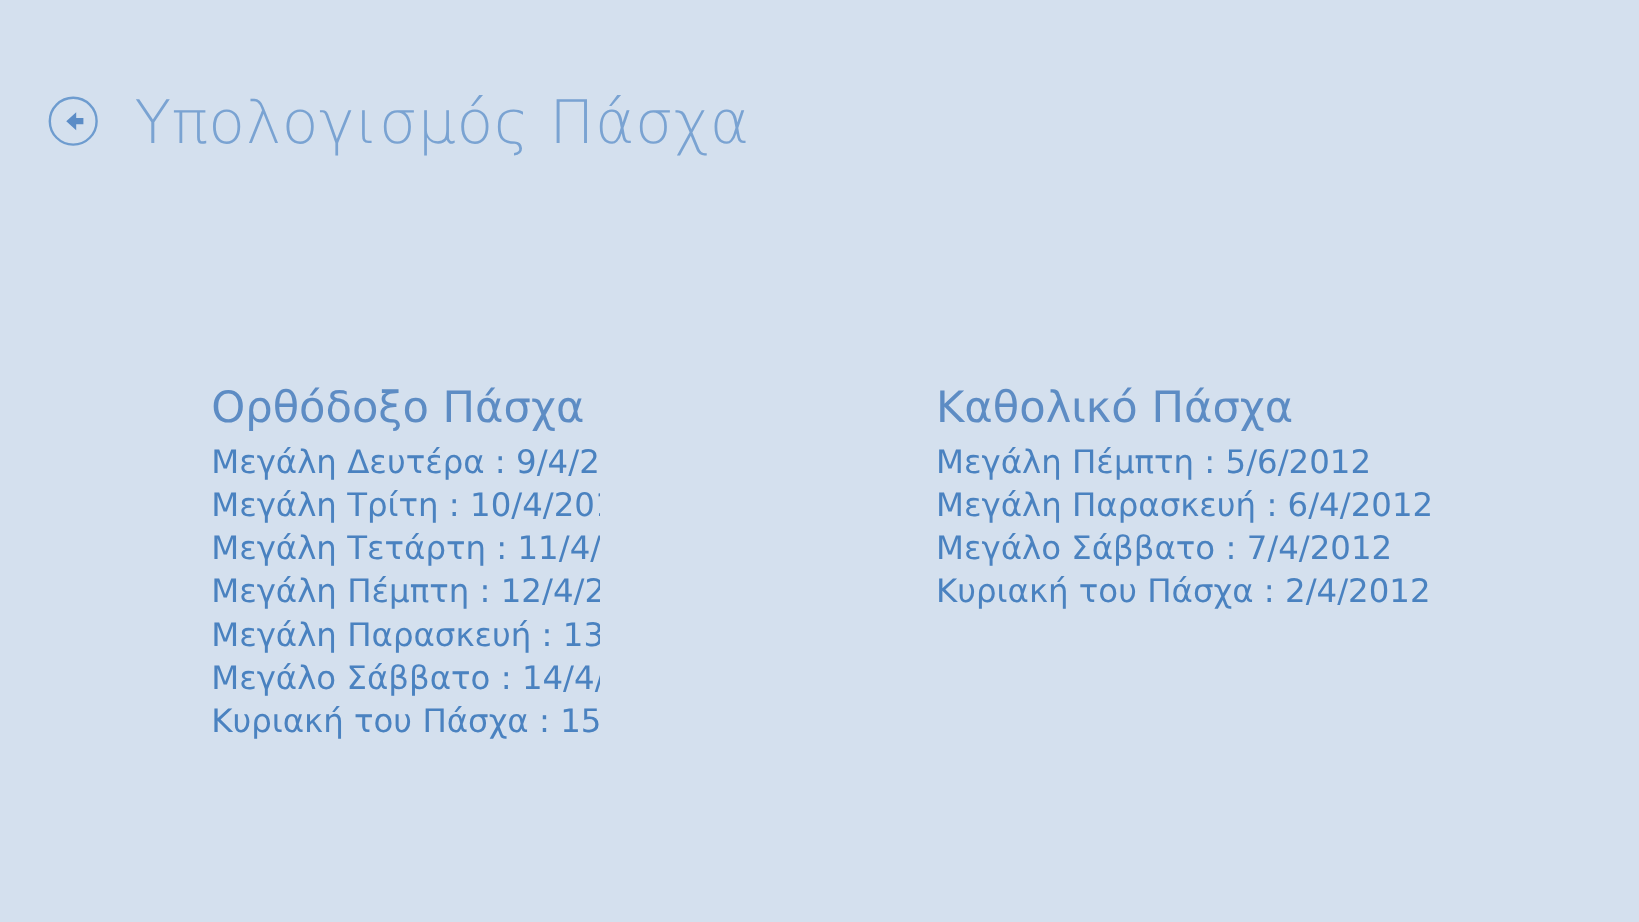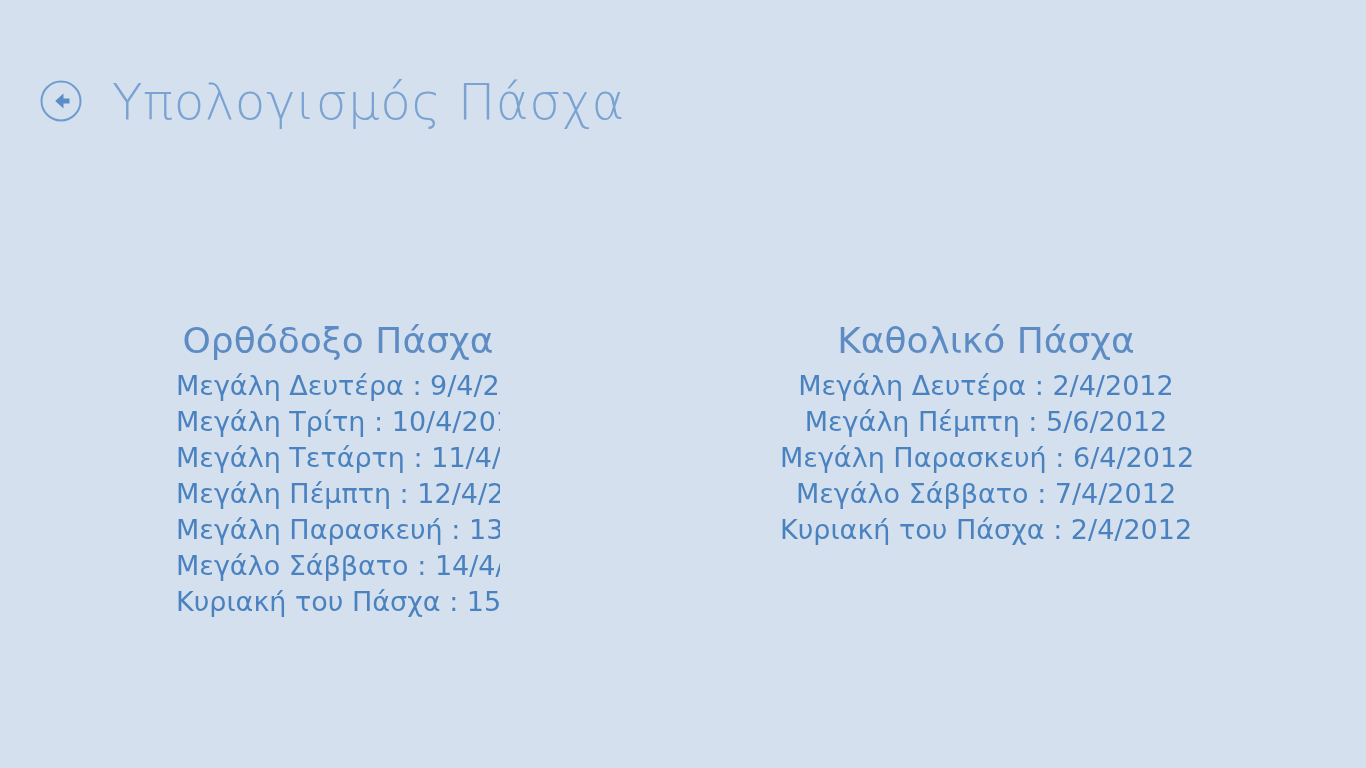--- a/index.html
+++ b/index.html
@@ -67,21 +67,20 @@
     position:absolute;
     left:0;
     top:298px;
     width:1366px;
     height:320px;
   }
 
   .easter-column {
     position:absolute;
     top:0;
-    text-align:center;
     overflow:hidden;
   }
 
   .col-orthodox {
     left:176px;
     width:324px;
   }
 
   .col-catholic {
     left:780px;
@@ -140,21 +139,20 @@
         <li class="day-row">Μεγάλη Πέμπτη : 12/4/2012</li>
         <li class="day-row">Μεγάλη Παρασκευή : 13/4/2012</li>
         <li class="day-row">Μεγάλο Σάββατο : 14/4/2012</li>
         <li class="day-row">Κυριακή του Πάσχα : 15/4/2012</li>
       </ul>
     </div>
 
     <div class="easter-column col-catholic">
       <div class="column-title">Καθολικό Πάσχα</div>
       <ul class="day-list">
-        <li class="day-row">Μεγάλη Δευτέρα : 2/4/2012</li>
         <li class="day-row">Μεγάλη Πέμπτη : 5/6/2012</li>
         <li class="day-row">Μεγάλη Παρασκευή : 6/4/2012</li>
         <li class="day-row">Μεγάλο Σάββατο : 7/4/2012</li>
         <li class="day-row">Κυριακή του Πάσχα : 2/4/2012</li>
       </ul>
     </div>
 
   </div>
 
 </div>

